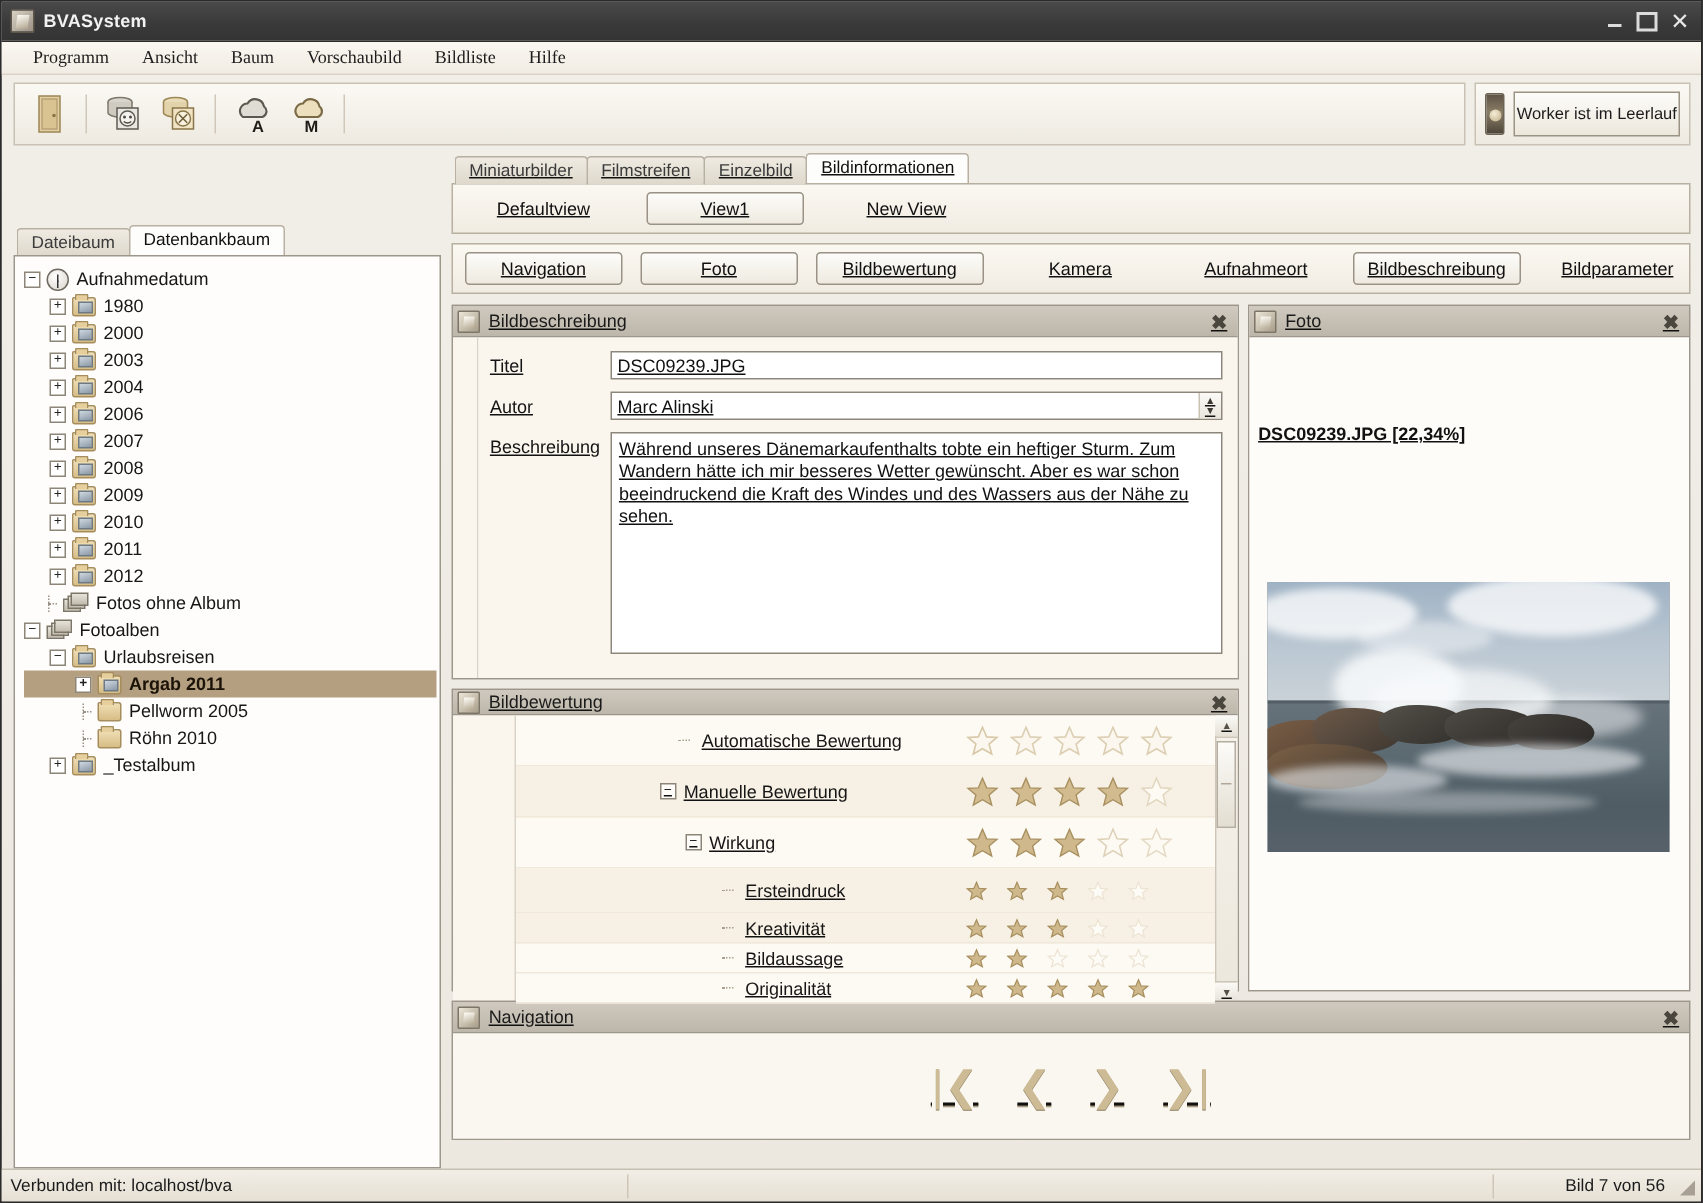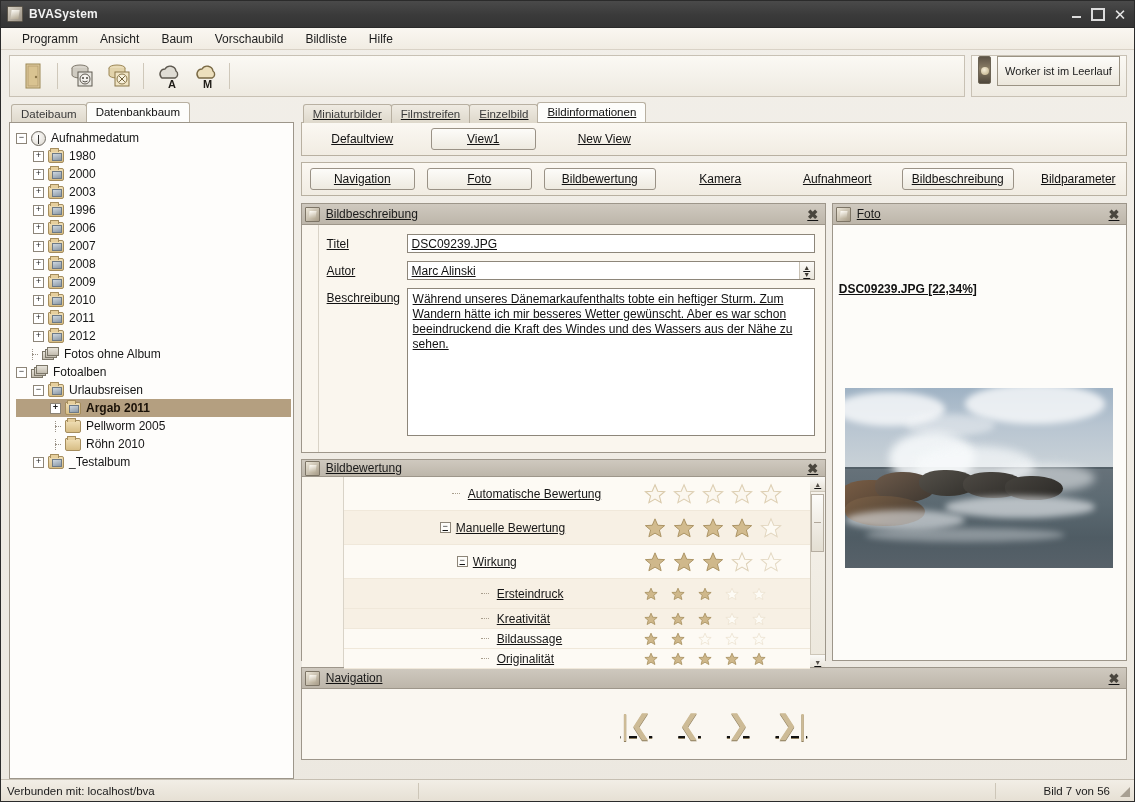--- a/index.html
+++ b/index.html
@@ -57,21 +57,21 @@
 
   
   .menubar {
     height: 22px;
     background: linear-gradient(180deg,#faf7f1,#f1ece3);
     border-bottom: 1px solid #d9d2c6;
     display: flex; align-items: center;
     padding-left: 10px;
   }
   .menuitem {
-    padding: 2px 11px; font-size: 12px; color: #1c1c1c;
+    padding: 2px 11px; font-size: 12px; color: #1c1c1c; font-family: Liberation Serif, serif;
   }
 
   
   .toolbar-row{
     display:flex; align-items:center;
     padding: 5px 7px 5px 8px;
     gap: 6px;
   }
   .toolbar-main{
     flex:1 1 auto; height:42px;
@@ -79,24 +79,24 @@
     border:1px solid #c8c1b4;
     display:flex; align-items:center; padding: 0 6px; gap:3px;
   }
   .tb-btn{
     width: 34px; height: 34px;
     display:flex;align-items:center;justify-content:center;
     border: 1px solid transparent; border-radius:2px;
   }
   .tb-sep{ width:1px; height:26px; background:#cfc8ba; margin:0 4px; }
   .toolbar-status{
-    width: 156px; height: 42px;
+    width: 144px; height: 42px;
     background: linear-gradient(180deg,#fbf9f4,#eeeae1);
     border:1px solid #c8c1b4;
-    display:flex;align-items:flex-start; padding: 0 6px; gap:6px;
+    display:flex;align-items:center; padding: 0 6px; gap:6px;
   }
   .lamp{
     width:13px;height:28px;border:1px solid #6b6354;border-radius:2px;
     background: linear-gradient(180deg,#5d5346,#8a7d66 45%, #4e463a);
     position:relative;
   }
   .lamp:after{
     content:"";position:absolute;left:2px;top:10px;width:8px;height:8px;border-radius:50%;
     background: radial-gradient(circle at 40% 35%, #f6edd8, #cdbf9c 70%, #9a8d6e);
   }
@@ -108,21 +108,21 @@
     color:#1b1b1b;
   }
 
   
   .main{
     display:flex; padding: 0 7px 0 8px; gap: 7px;
     height: 677px;
   }
 
   
-  .leftpane{ width: 294px; display:flex; flex-direction:column; }
+  .leftpane{ width: 294px; display:flex; flex-direction:column;margin-top:48px; }
   .tabstrip{ display:flex; align-items:flex-end; height:20px; padding-left:2px;}
   .tab{
     font-size:11.5px; padding:3px 9px 3px 9px;
     border:1px solid #b8b0a1; border-bottom:none;
     background: linear-gradient(180deg,#efebe2,#ded8cb);
     border-radius:3px 3px 0 0; color:#3a3a3a;
     margin-right:-1px; position:relative; top:1px;
   }
   .tab.active{
     background:#fdfdfb; color:#111; z-index:2;
@@ -515,21 +515,21 @@
             <span class="tlabel">2000</span>
           </div>
           <div class="tnode" style="padding-left:17px">
             <span class="expander">+</span>
             <span class="ficon img"></span>
             <span class="tlabel">2003</span>
           </div>
           <div class="tnode" style="padding-left:17px">
             <span class="expander">+</span>
             <span class="ficon img"></span>
-            <span class="tlabel">1996</span>
+            <span class="tlabel">2004</span>
           </div>
           <div class="tnode" style="padding-left:17px">
             <span class="expander">+</span>
             <span class="ficon img"></span>
             <span class="tlabel">2006</span>
           </div>
           <div class="tnode" style="padding-left:17px">
             <span class="expander">+</span>
             <span class="ficon img"></span>
             <span class="tlabel">2007</span>

